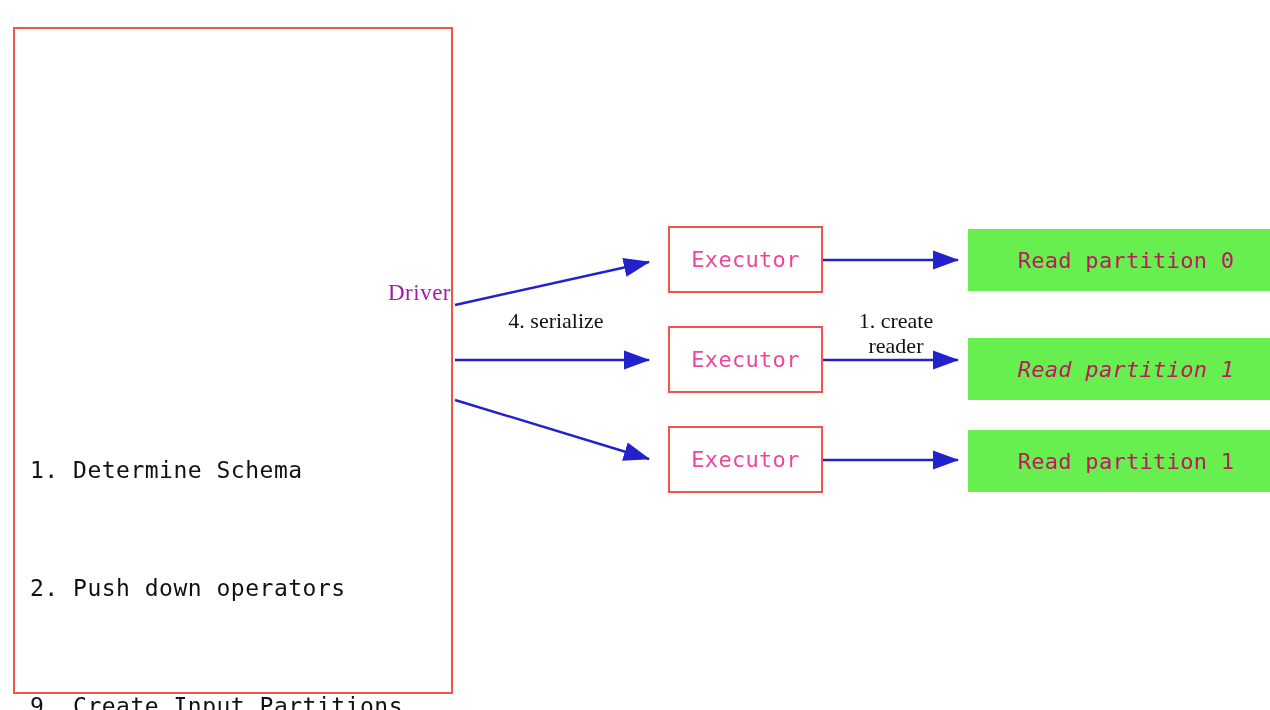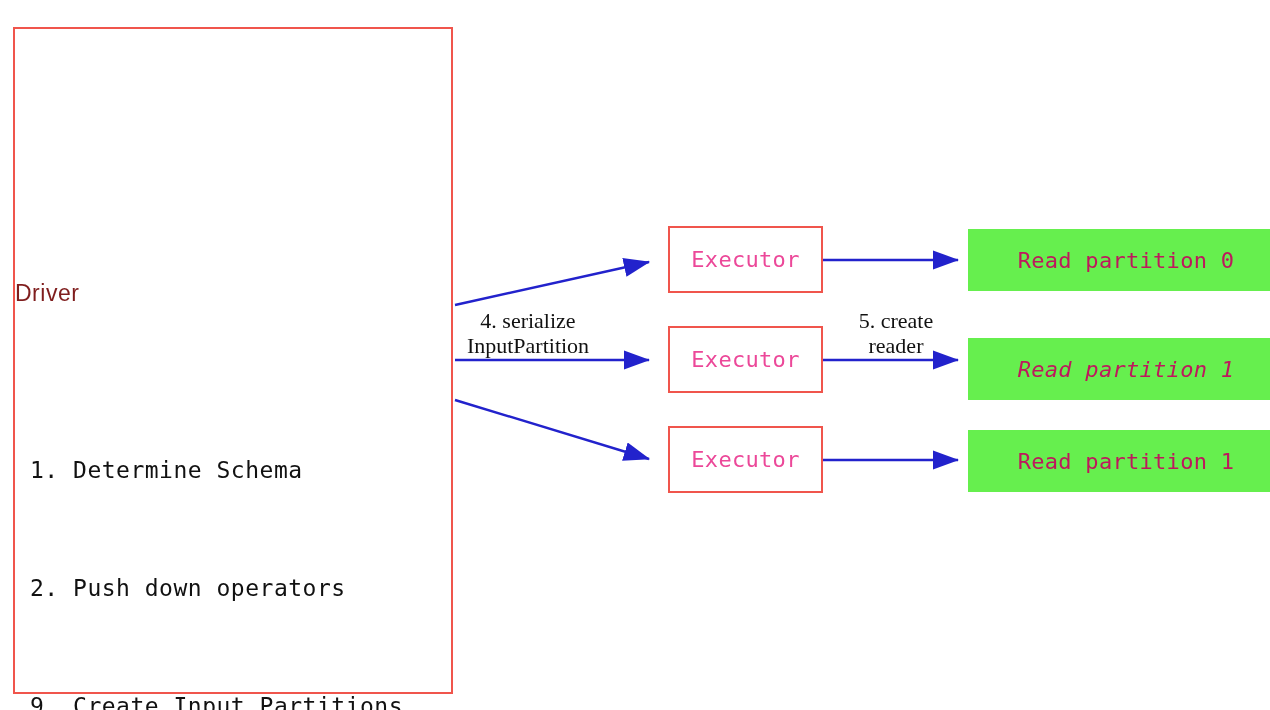--- a/index.html
+++ b/index.html
@@ -39,24 +39,24 @@
     width: 440px;
     height: 667px;
     border: 2px solid #f0554c;
     background: #ffffff;
   }
   .driver-title {
     position: absolute;
     left: 0;
     top: 251px;
     width: 100%;
-    text-align: left;
-    font-family: Liberation Sans, sans-serif;
+    text-align: right;
+    font-family: Liberation Serif, serif;
     font-size: 23px;
-    color: #7f1d1d;
+    color: #a21caf;
     letter-spacing: 0.5px;
   }
   .driver-steps {
     position: absolute;
     left: 15px;
     top: 336px;
     font-family: "DejaVu Sans Mono", "Liberation Mono", monospace;
     font-size: 23px;
     line-height: 26px;
     color: #111111;
@@ -104,21 +104,21 @@
   .edge-label {
     position: absolute;
     font-family: "Liberation Serif", "DejaVu Serif", serif;
     font-size: 22px;
     color: #111111;
     text-align: center;
     line-height: 25px;
     white-space: nowrap;
   }
   .label-serialize {
-    left: 440px;
+    left: 468px;
     top: 308px;
     width: 176px;
   }
   .label-create {
     left: 830px;
     top: 308px;
     width: 132px;
   }
 </style>
 </head>
@@ -170,20 +170,19 @@
   <div class="box executor-box exec-0">Executor</div>
   <div class="box executor-box exec-1">Executor</div>
   <div class="box executor-box exec-2">Executor</div>
 
   <div class="box partition-box part-0">Read partition 0</div>
   <div class="box partition-box part-1">Read partition 1</div>
   <div class="box partition-box part-2">Read partition 1</div>
 
   <div class="edge-label label-serialize">
     <div>4. serialize</div>
-    <div>InputPartition</div>
   </div>
   <div class="edge-label label-create">
-    <div>5. create</div>
+    <div>1. create</div>
     <div>reader</div>
   </div>
 
 </div>
 
 </body></html>

